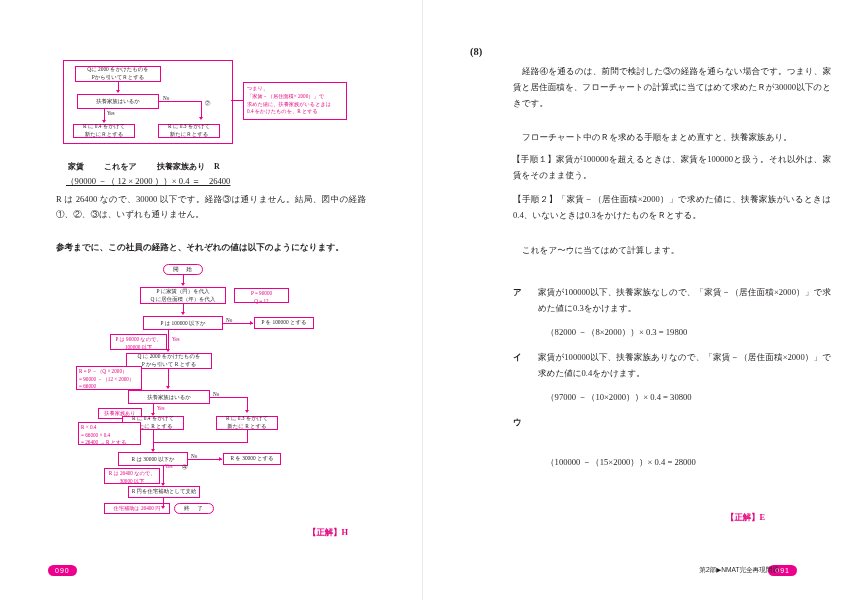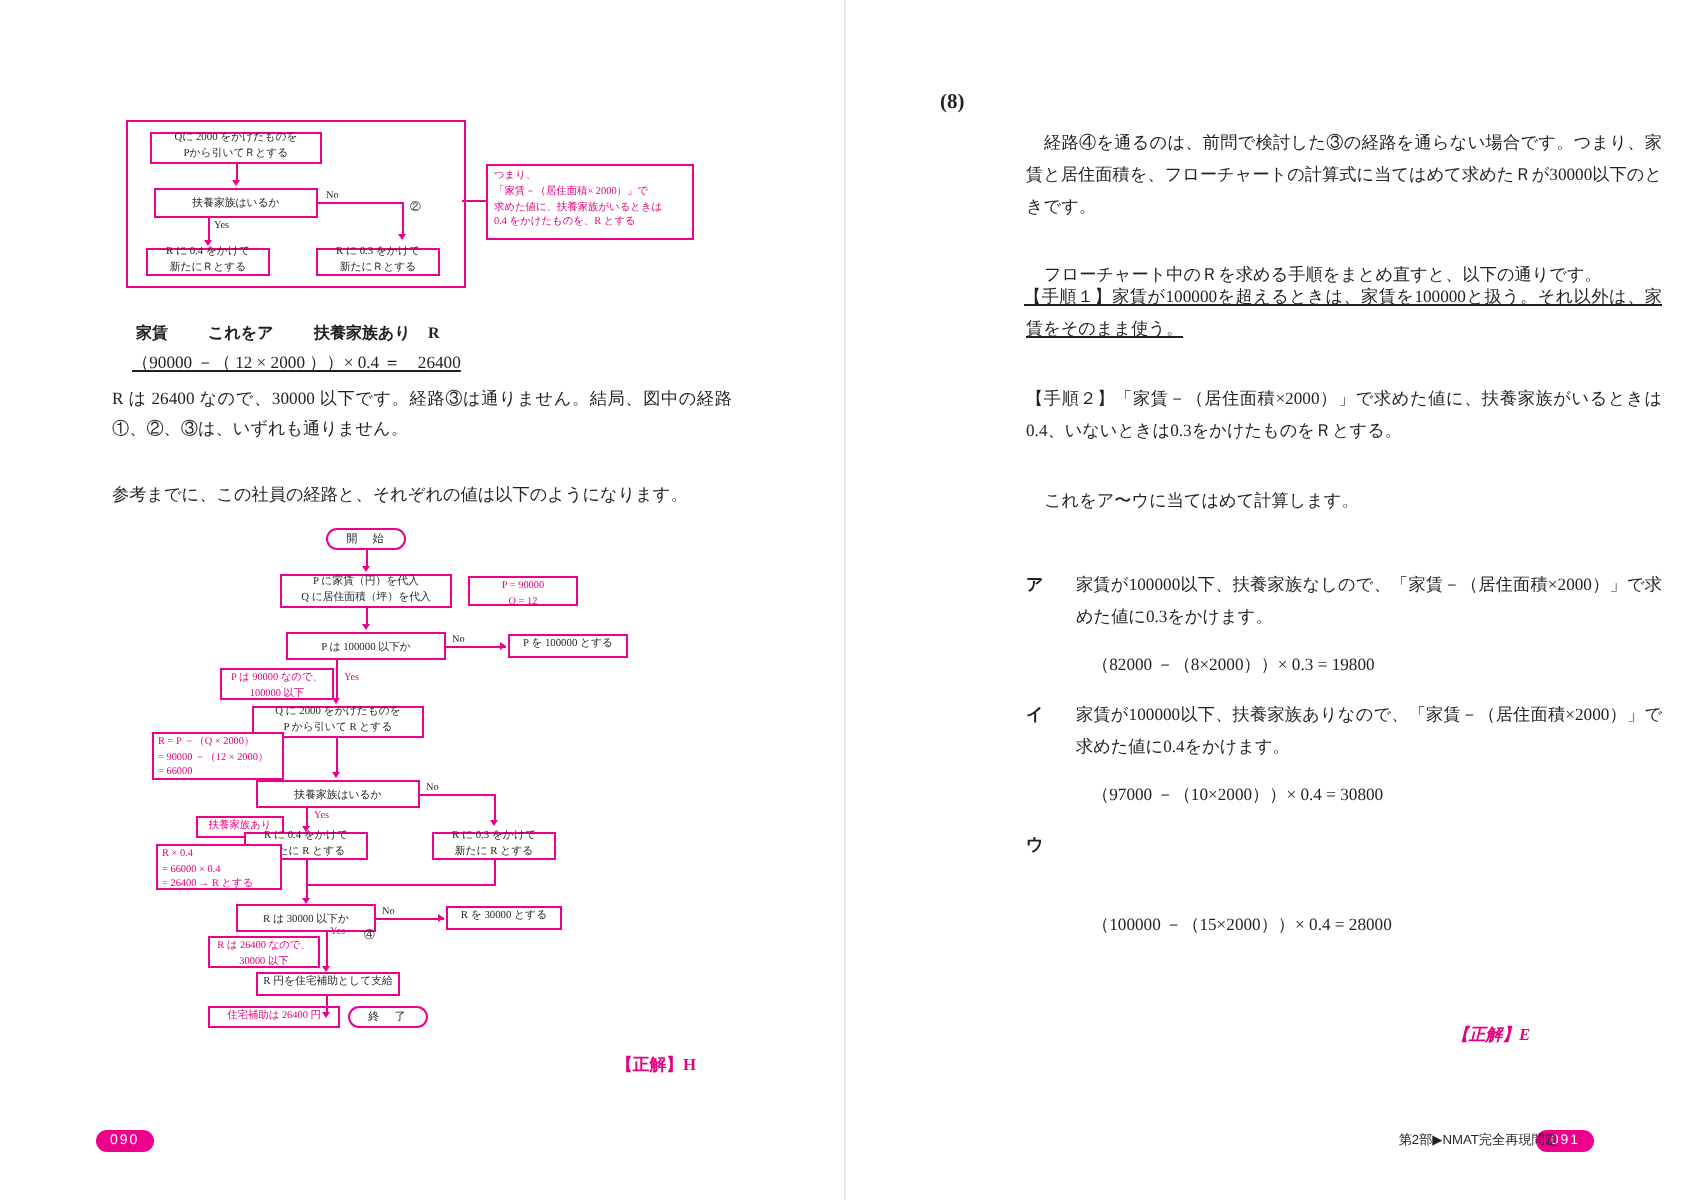--- a/index.html
+++ b/index.html
@@ -125,21 +125,21 @@
 
   <div class="ltext pink bold" style="left:68px;top:160px;font-size:8px;">家賃</div>
   <div class="ltext pink bold" style="left:104px;top:160px;font-size:8px;">これをア</div>
   <div class="ltext pink bold" style="left:157px;top:160px;font-size:8px;">扶養家族あり</div>
   <div class="ltext pink bold" style="left:214px;top:160px;font-size:8px;">R</div>
 
   <div class="ltext" style="left:66px;top:174px;width:300px;text-decoration:underline;">（90000 －（ 12 × 2000 ））× 0.4  ＝　26400</div>
 
   <div class="ltext" style="left:56px;top:192px;width:310px;text-align:justify;">R は 26400 なので、30000 以下です。経路③は通りません。結局、図中の経路①、②、③は、いずれも通りません。</div>
 
-  <div class="ltext" style="left:56px;top:240px;width:320px;">参考までに、この社員の経路と、それぞれの値は以下のようになります。</div>
+  <div class="ltext" style="left:56px;top:240px;width:320px;font-weight:bold;">参考までに、この社員の経路と、それぞれの値は以下のようになります。</div>
 
   <div>
 
     <div class="fc-round" style="left:163px;top:264px;width:40px;height:11px;">開　始</div>
     <div class="fc-line" style="left:183px;top:275px;width:1px;height:9px;"></div>
     <div class="arrow-down" style="left:180.5px;top:283px;"></div>
 
     <div class="fc-box" style="left:140px;top:287px;width:86px;height:17px;white-space:pre-line;">P に家賃（円）を代入
 Q に居住面積（坪）を代入</div>
     <div class="note" style="left:234px;top:288px;width:55px;height:15px;white-space:pre-line;text-align:center;">P = 90000
@@ -212,37 +212,37 @@
     <div class="arrow-down" style="left:160.5px;top:506px;"></div>
     <div class="fc-round" style="left:174px;top:503px;width:40px;height:11px;">終　了</div>
   </div>
 
   <div class="ans" style="position:absolute;left:308px;top:527px;">【正解】H</div>
 
   <div class="qnum" style="left:470px;top:46px;">(8)</div>
 
   <div class="rtext" style="left:470px;top:64px;width:318px;text-align:justify;text-indent:9px;">経路④を通るのは、前問で検討した③の経路を通らない場合です。つまり、家賃と居住面積を、フローチャートの計算式に当てはめて求めたＲが30000以下のときです。</div>
 
-  <div class="rtext" style="left:470px;top:130px;width:318px;text-indent:9px;">フローチャート中のＲを求める手順をまとめ直すと、以下の通りです。</div>
-
-  <div class="rtext" style="left:470px;top:141px;width:318px;text-align:justify;text-indent:-1px;text-decoration:underline;">【手順１】家賃が100000を超えるときは、家賃を100000と扱う。それ以外は、家賃をそのまま使う。</div>
+  <div class="rtext" style="left:470px;top:130px;width:318px;text-indent:9px;">フローチャート中のＲを求める手順をまとめ直すと、扶養家族あり。</div>
+
+  <div class="rtext" style="left:470px;top:152px;width:318px;text-align:justify;text-indent:-1px;">【手順１】家賃が100000を超えるときは、家賃を100000と扱う。それ以外は、家賃をそのまま使う。</div>
   <div class="rtext" style="left:470px;top:192px;width:318px;text-align:justify;">【手順２】「家賃－（居住面積×2000）」で求めた値に、扶養家族がいるときは0.4、いないときは0.3をかけたものをＲとする。</div>
 
   <div class="rtext" style="left:470px;top:243px;width:318px;text-indent:9px;">これをア〜ウに当てはめて計算します。</div>
 
   <div class="rtext bold" style="left:470px;top:285px;">ア</div>
   <div class="rtext" style="left:495px;top:285px;width:293px;text-align:justify;">家賃が100000以下、扶養家族なしので、「家賃－（居住面積×2000）」で求めた値に0.3をかけます。</div>
   <div class="rtext" style="left:503px;top:325px;width:285px;">（82000 －（8×2000））× 0.3 = 19800</div>
 
   <div class="rtext bold" style="left:470px;top:350px;">イ</div>
   <div class="rtext" style="left:495px;top:350px;width:293px;text-align:justify;">家賃が100000以下、扶養家族ありなので、「家賃－（居住面積×2000）」で求めた値に0.4をかけます。</div>
   <div class="rtext" style="left:503px;top:390px;width:285px;">（97000 －（10×2000））× 0.4 = 30800</div>
 
   <div class="rtext bold" style="left:470px;top:415px;">ウ</div>
   <div class="rtext" style="left:503px;top:455px;width:285px;">（100000 －（15×2000））× 0.4 = 28000</div>
 
 
-  <div class="ans" style="position:absolute;left:726px;top:512px;font-style:italic;">【正解】E</div>
+  <div class="ans" style="position:absolute;left:726px;top:512px;">【正解】E</div>
 
   <div class="folio" style="left:48px;">090</div>
   <div class="folio" style="right:48px;">091</div>
   <div class="runhead">第2部▶NMAT完全再現問題</div>
 </div>
 
 </body></html>

